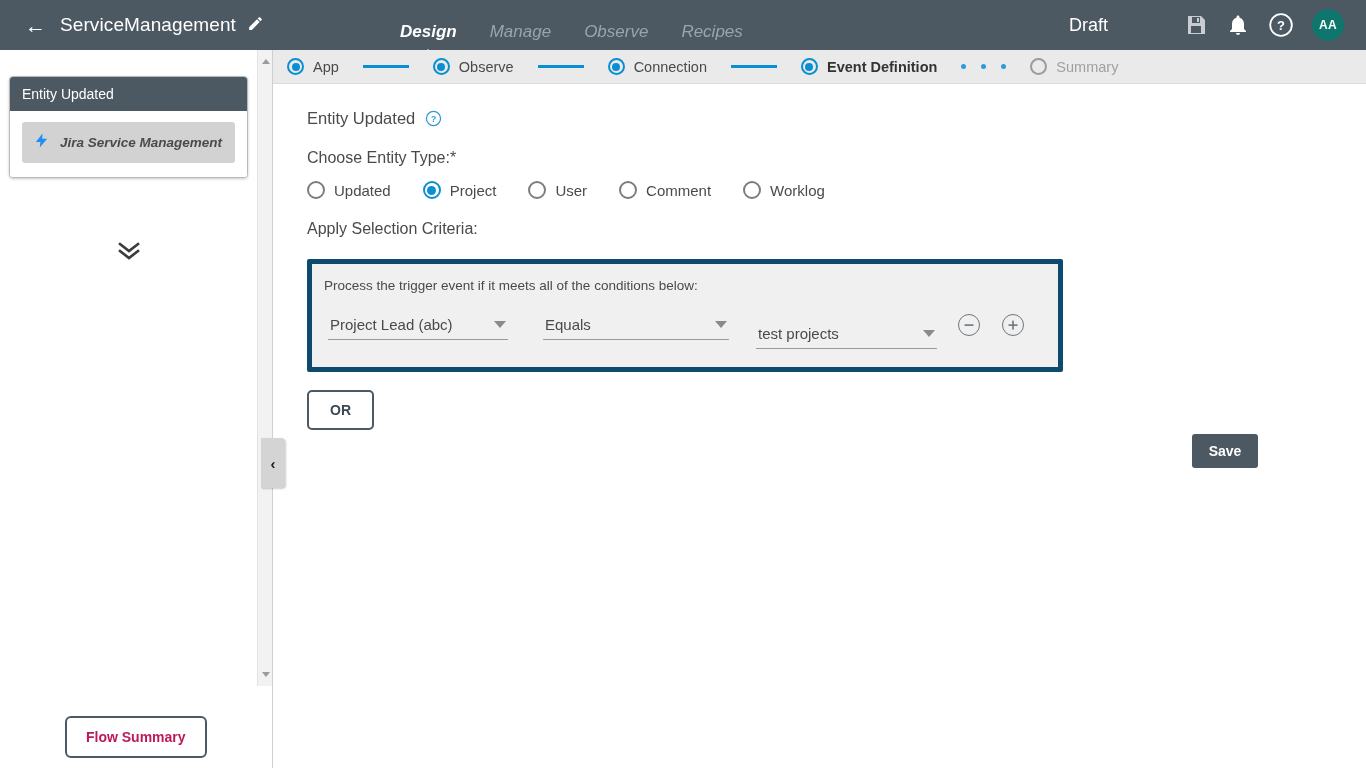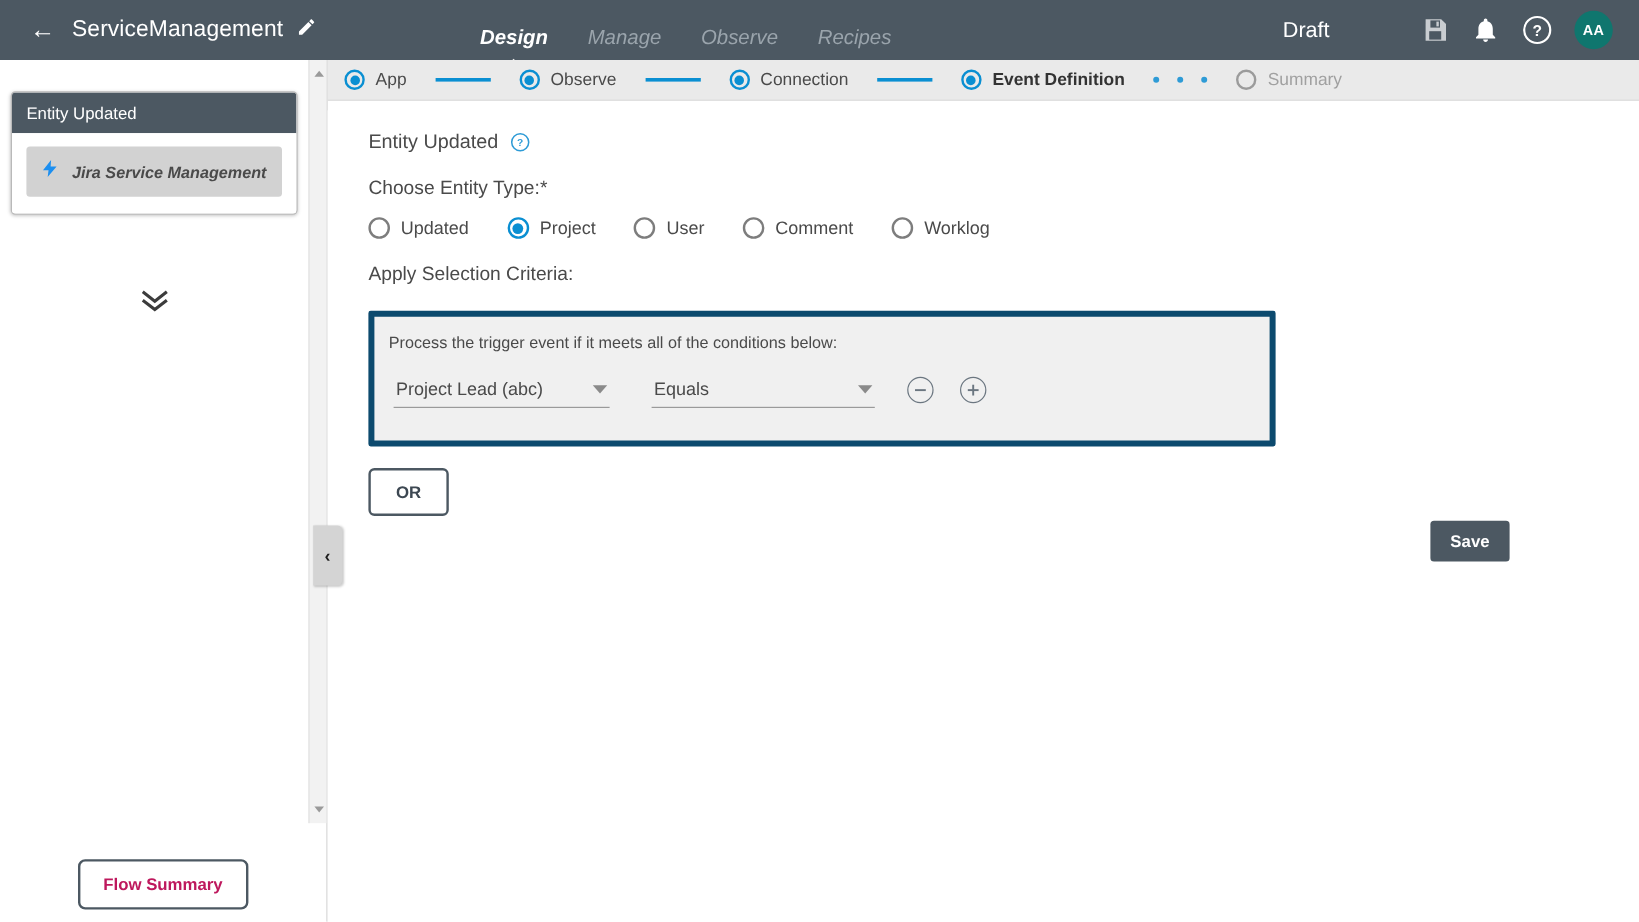--- a/index.html
+++ b/index.html
@@ -449,20 +449,24 @@
       <div class="dd" id="dd-field">
         <span class="dd-value">Project Lead (abc)</span>
         <span class="dd-caret"></span>
       </div>
 
       <div class="dd" id="dd-operator">
         <span class="dd-value">Equals</span>
         <span class="dd-caret"></span>
       </div>
 
+      <div class="dd" id="dd-value">
+        <span class="dd-value">test projects</span>
+        <span class="dd-caret"></span>
+      </div>
 
       <span class="circ-btn" id="remove-condition-btn">
         <svg width="14" height="14" viewBox="0 0 14 14">
             <rect x="2.5" y="6.3" width="9" height="1.6" fill="#6b7680"></rect>
           </svg>
       </span>
       <span class="circ-btn" id="add-condition-btn">
         <svg width="14" height="14" viewBox="0 0 14 14">
           <rect x="2.5" y="6.3" width="9" height="1.6" fill="#6b7680"></rect>
           <rect x="6.2" y="2.6" width="1.6" height="9" fill="#6b7680"></rect>

